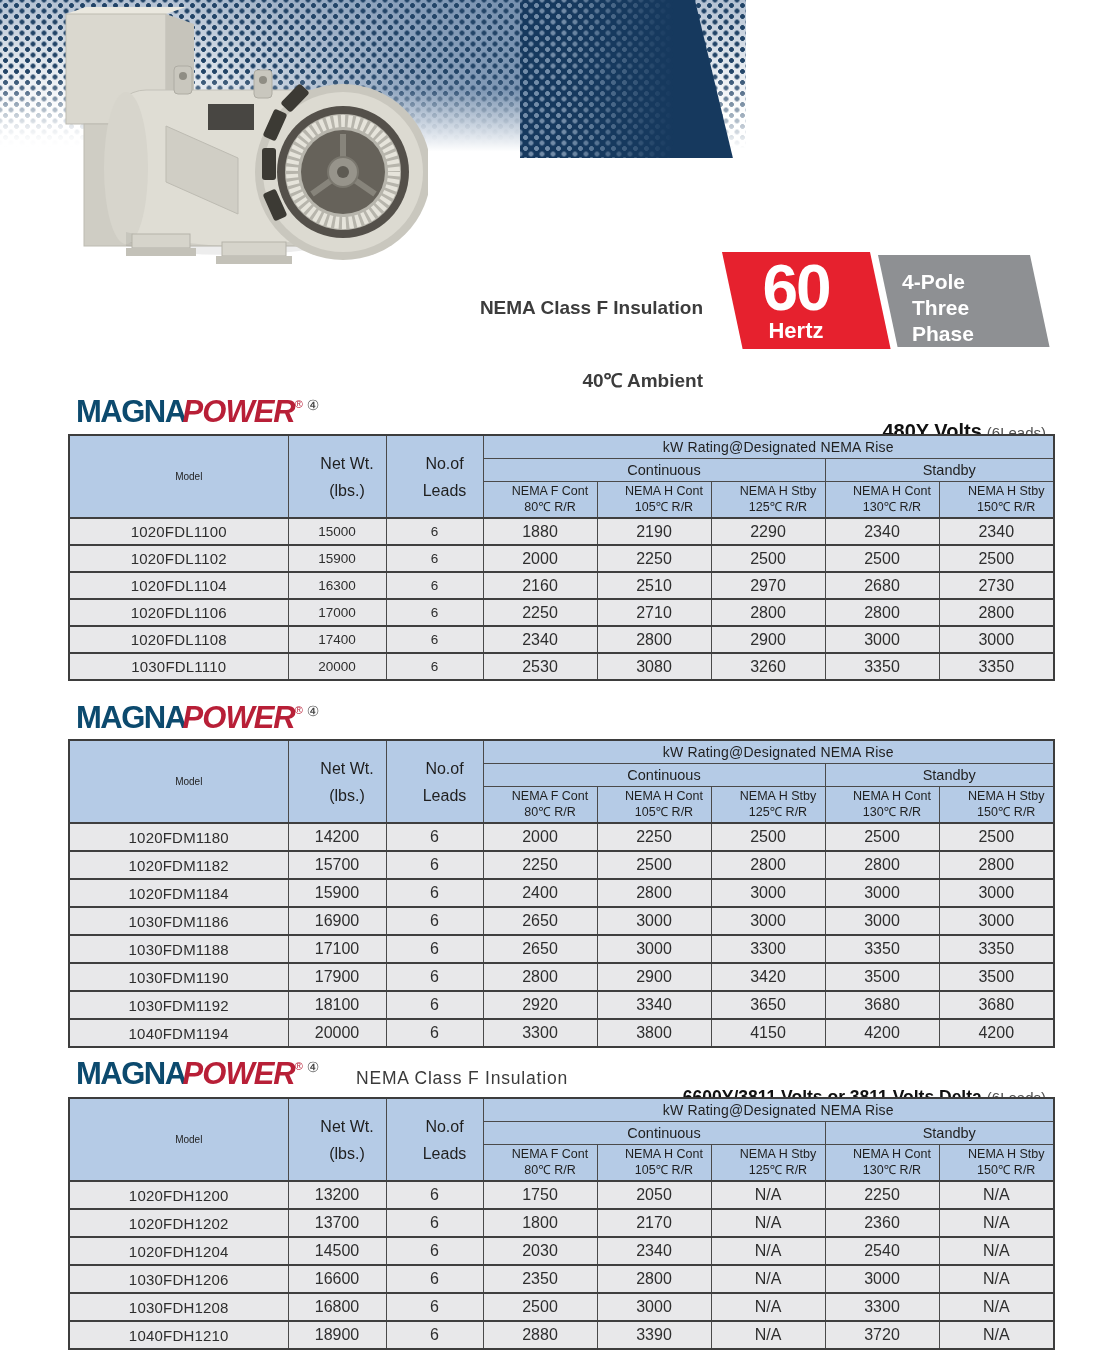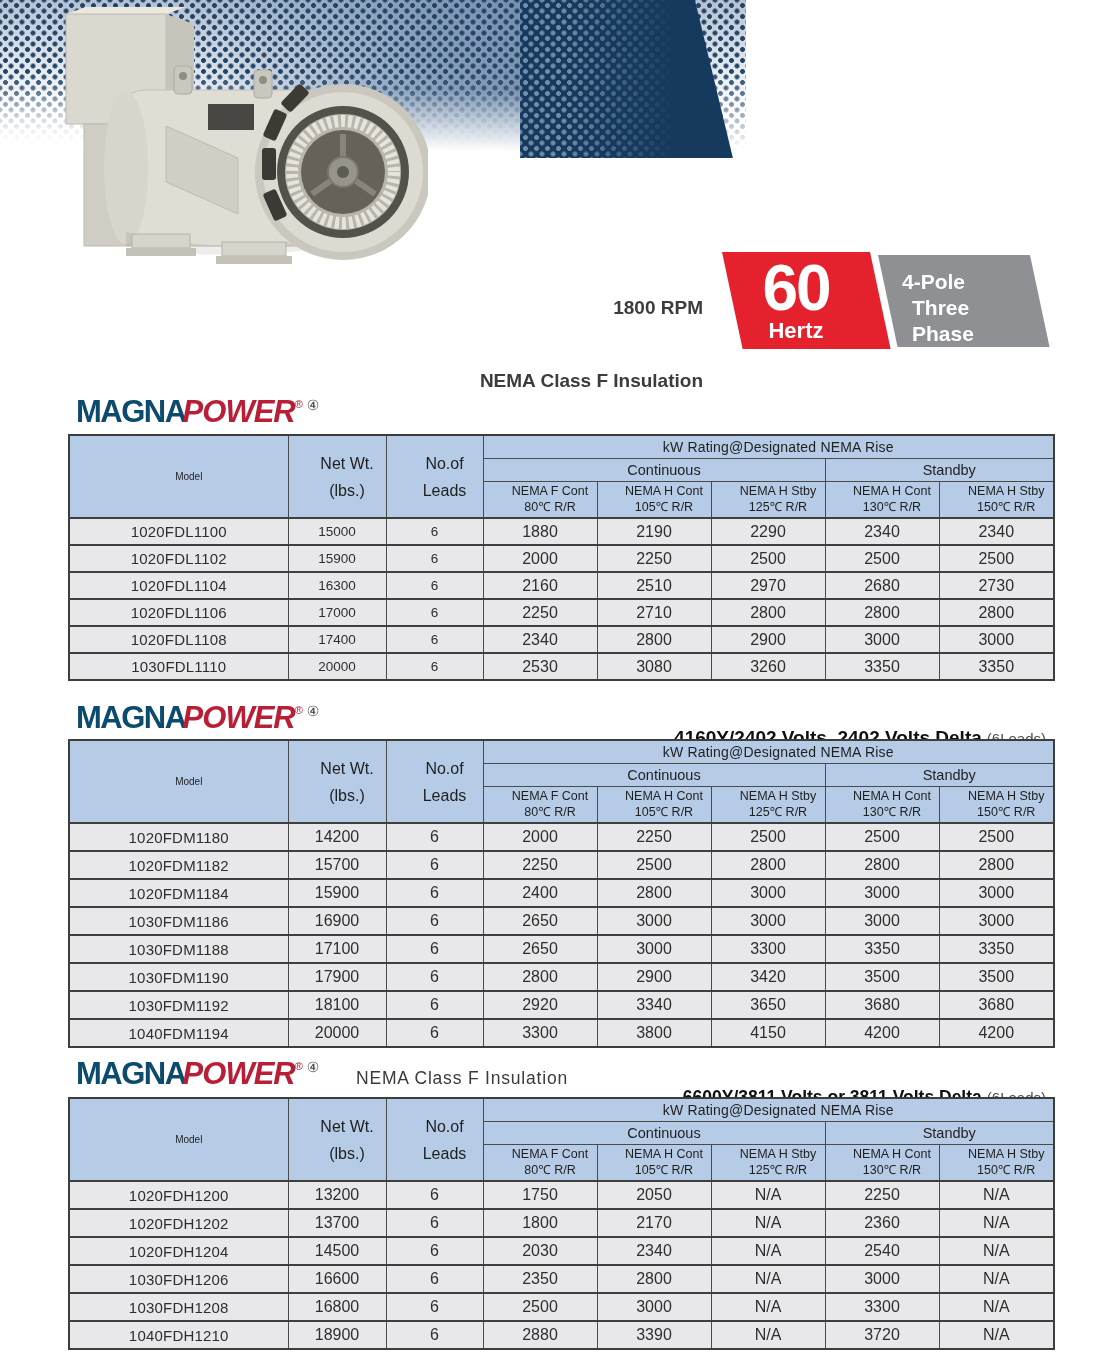--- a/index.html
+++ b/index.html
@@ -135,21 +135,20 @@
       <circle cx="317" cy="166" r="6" fill="#5e5b53"></circle>
 
       <rect x="106" y="228" width="58" height="14" fill="#d6d4cb" stroke="#b5b3aa"></rect>
       <rect x="100" y="242" width="70" height="8" fill="#c3c1b8"></rect>
       <rect x="196" y="236" width="64" height="14" fill="#d6d4cb" stroke="#b5b3aa"></rect>
       <rect x="190" y="250" width="76" height="8" fill="#c3c1b8"></rect>
     </g>
   </svg>
 
   <div class="specs">
-    <div>1800 RPM</div>
     <div>NEMA Class F Insulation</div>
     <div>40℃ Ambient</div>
     <div>0.8 Power Factor Lag ing</div>
     <div>DVR® 2000E+ PMG Excitation</div>
   </div>
 
   <div class="badge badge-red" style="background:#e6212e">
     <div class="badge-inner">
       <div class="hz-num">60</div>
       <div class="hz-label">Hertz</div>
@@ -157,20 +156,23 @@
   </div>
   <div class="badge badge-gray" style="background:#8e9093">
     <div class="badge-inner">
       <div class="pole-line">4-Pole</div>
       <div class="phase-line">Three Phase</div>
     </div>
   </div>
 
   <div class="logo" style="top:394px">
     <span class="lg-magna">MAGNA</span><span class="lg-power">POWER</span><span class="lg-reg">®</span><span class="lg-mark">④</span>
+  </div>
+  <div class="sec-title t1-title" style="top:402px">
+    <span class="st-bold">480Y Volts</span><span class="st-note">(6Leads)</span>
   </div>
   <table class="spec-table t1" style="top:434px">
     <colgroup>
         <col style="width:219px">
         <col style="width:98px">
         <col style="width:97px">
         <col style="width:114px">
         <col style="width:114px">
         <col style="width:114px">
         <col style="width:114px">
@@ -276,23 +278,20 @@
           <td>3260</td>
           <td>3350</td>
           <td>3350</td>
         </tr>
       </tbody>
   </table>
 
   <div class="logo" style="top:700px">
     <span class="lg-magna">MAGNA</span><span class="lg-power">POWER</span><span class="lg-reg">®</span><span class="lg-mark">④</span>
   </div>
-  <div class="sec-title t2-title" style="top:709px">
-    <span class="st-bold">4160Y/2402 Volts  2402 Volts Delta</span><span class="st-note">(6Leads)</span>
-  </div>
   <table class="spec-table t2" style="top:739px">
     <colgroup>
         <col style="width:219px">
         <col style="width:98px">
         <col style="width:97px">
         <col style="width:114px">
         <col style="width:114px">
         <col style="width:114px">
         <col style="width:114px">
         <col style="width:115px">

